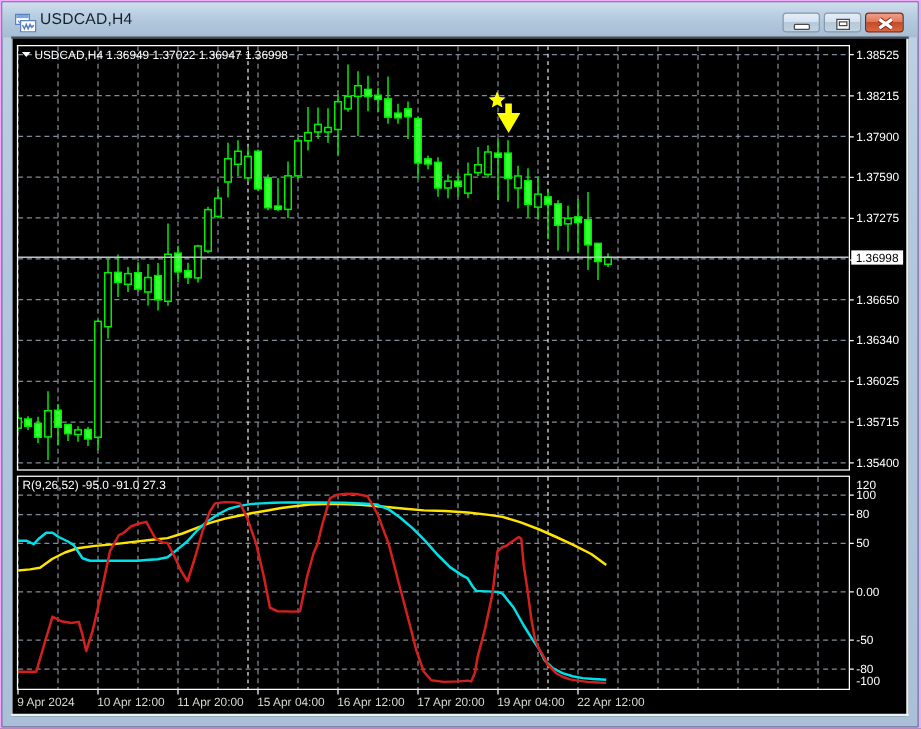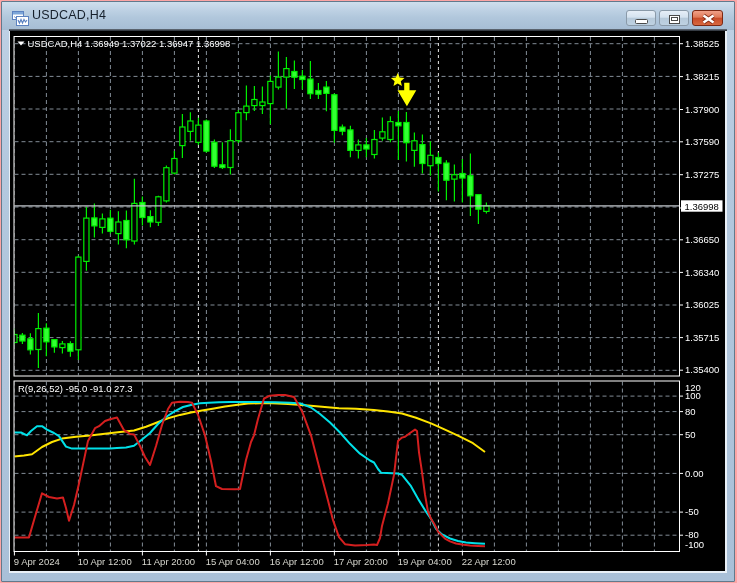--- a/index.html
+++ b/index.html
@@ -1,16 +1,16 @@
 <!DOCTYPE html>
 <html><head><meta charset="utf-8"><title>USDCAD,H4</title>
 <style>
 * { margin:0; padding:0; box-sizing:border-box; }
 body { width:737px; height:583px; overflow:hidden; font-family:"Liberation Sans", sans-serif; background:#1c1c1c; }
-#win { position:absolute; left:0; top:0; width:737px; height:583px; background:#fca5a5; }
+#win { position:absolute; left:0; top:0; width:737px; height:583px; background:#f0abfc; }
 #frame { position:absolute; left:1px; top:1px; width:734px; height:581px;
   background:linear-gradient(180deg,#c7d8e9 0%,#bdd0e4 4%,#b3c8de 30%,#a9c0d8 100%);
   border:1px solid #62798c; border-radius:1px; }
 #titlebar { position:absolute; left:2px; top:2px; width:732px; height:28px;
   background:linear-gradient(180deg,#cfdeec 0%,#c0d3e5 25%,#b1c7dc 55%,#a6bdd4 100%); }
 #tshadow { position:absolute; left:9px; top:29px; width:718px; height:2px; background:linear-gradient(180deg,#6c7784,#23282e); }
 #client { position:absolute; left:9px; top:31px; width:718px; height:542px; background:#000;
   border-left:1px solid #e9f0f7; border-right:2px solid #e9f0f7; border-bottom:2px solid #e9f0f7; }
 #title { position:absolute; left:32px; top:8px; font-size:12.5px; color:#16202c; letter-spacing:0.2px; }
 .btn { position:absolute; top:10px; width:30px; height:16px; border-radius:3px; }

